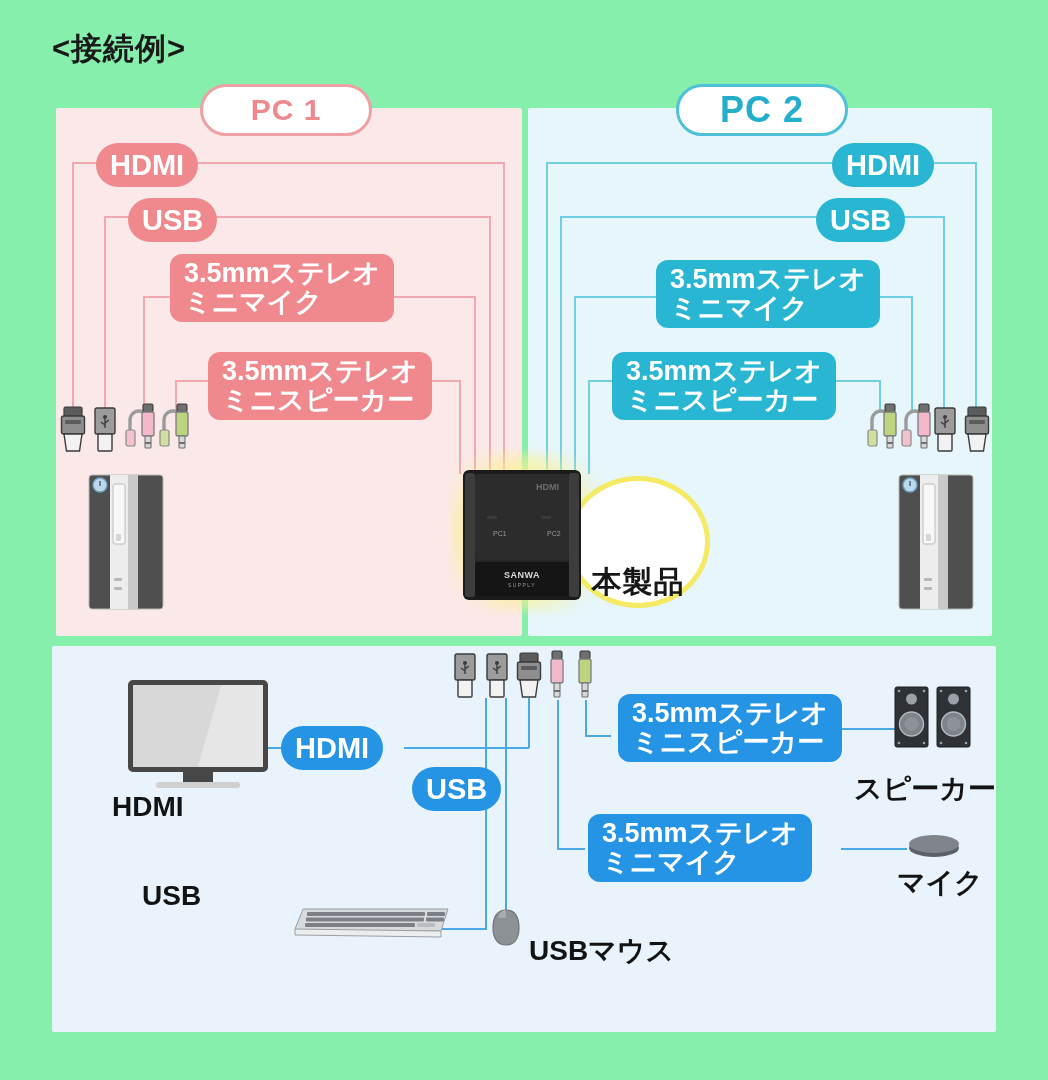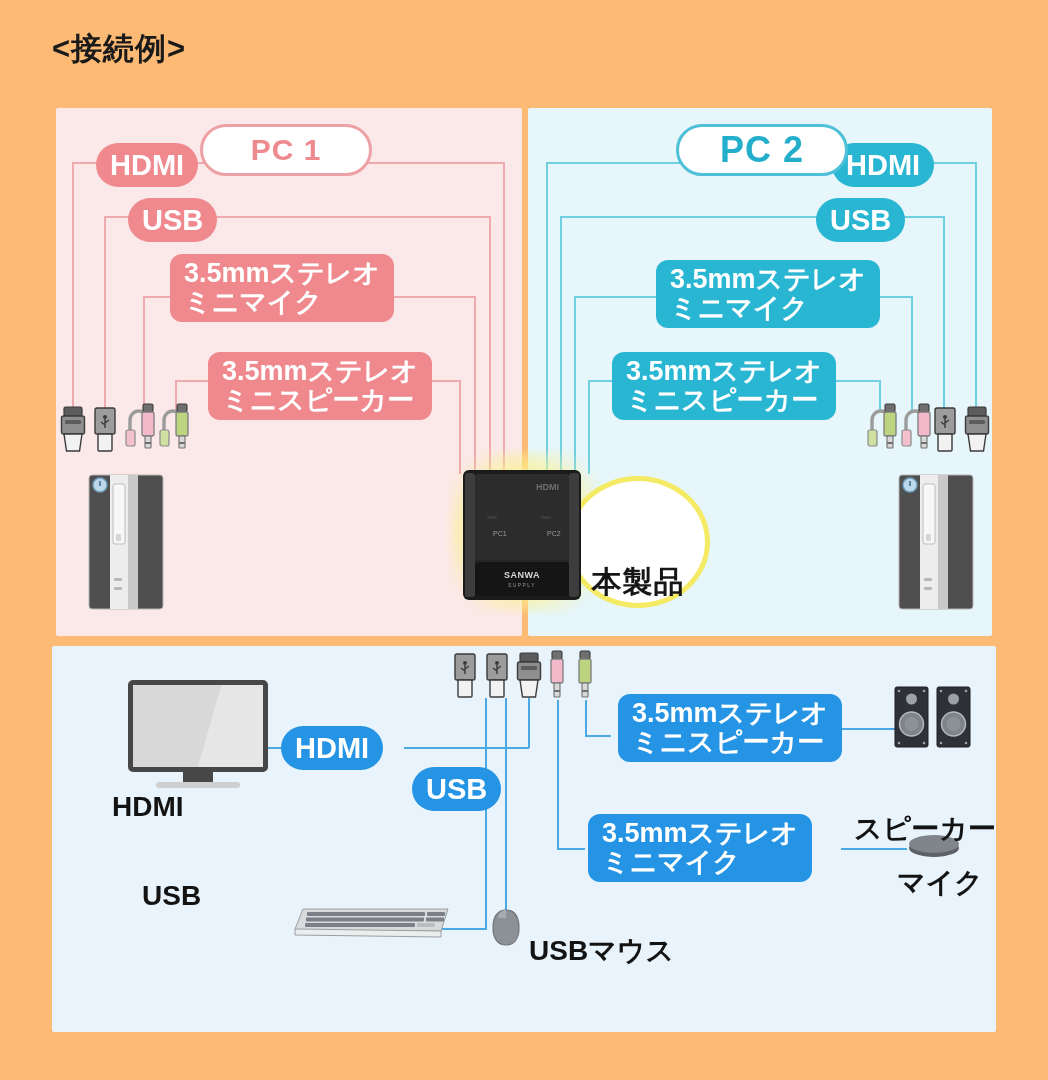--- a/index.html
+++ b/index.html
@@ -1,20 +1,20 @@
 <!DOCTYPE html>
 <html lang="ja"><head>
 <meta charset="utf-8">
 <style>
   html,body{margin:0;padding:0;background:#ffffff;}
   body{
     font-family:"Liberation Sans","DejaVu Sans",sans-serif;
     width:1048px;height:1080px;overflow:hidden;
   }
-  #root{position:relative;width:1048px;height:1080px;background:#fdba74;}
+  #root{position:relative;width:1048px;height:1080px;background:#86efac;}
 
   .abs{position:absolute;}
 
   
   #title{
     left:52px;top:28px;
     font-size:31px;font-weight:bold;color:#1a1a1a;
     letter-spacing:1px;
     white-space:nowrap;
   }
@@ -27,21 +27,20 @@
 
   
   .head-pill{
     box-sizing:border-box;
     background:#ffffff;
     border-radius:40px;
     display:flex;align-items:center;justify-content:center;
     font-weight:bold;
     white-space:nowrap;
     z-index:30;
-    margin-top:40px;
   }
   #pill-pc1{
     left:200px;top:84px;width:172px;height:52px;
     border:3px solid #eda1a4;color:#ee8a8e;font-size:30px;letter-spacing:1px;
   }
   #pill-pc2{
     left:676px;top:84px;width:172px;height:52px;
     border:3px solid #4ec0d8;color:#23aecb;font-size:36px;letter-spacing:1px;
   }
   #pill-periph{
@@ -350,21 +349,21 @@
       <rect x="1" y="1" width="33" height="60" rx="2" fill="#2e3237" stroke="#1c1f22" stroke-width="1"></rect>
       <circle cx="17.5" cy="13" r="5.5" fill="#9ba1a6"></circle>
       <circle cx="17.5" cy="38" r="12" fill="#7e848a" stroke="#b5babe" stroke-width="1.4"></circle>
       <circle cx="17.5" cy="38" r="7" fill="#8c9297"></circle>
       <circle cx="5" cy="5" r="1.3" fill="#9ba1a6"></circle>
         <circle cx="30" cy="5" r="1.3" fill="#9ba1a6"></circle>
       <circle cx="5" cy="57" r="1.3" fill="#9ba1a6"></circle>
         <circle cx="30" cy="57" r="1.3" fill="#9ba1a6"></circle>
     </g>
   </svg>
-  <div class="abs blk" style="left:854px;top:812px;font-size:28px;">スピーカー</div>
+  <div class="abs blk" style="left:854px;top:772px;font-size:28px;">スピーカー</div>
 
   <svg class="abs" style="left:906px;top:832px;z-index:14;" width="56" height="28" viewBox="0 0 56 28">
     <ellipse cx="28" cy="16" rx="25" ry="9" fill="#5d6166"></ellipse>
     <ellipse cx="28" cy="12" rx="25" ry="9" fill="#7f858b"></ellipse>
   </svg>
   <div class="abs blk" style="left:897px;top:866px;font-size:28px;">マイク</div>
 
   <svg class="plug" style="left:452px;top:652px;" width="26" height="46" viewBox="0 0 26 46">
     <rect x="3" y="2" width="20" height="26" rx="2" fill="#9c9c9c" stroke="#3b3b3b" stroke-width="1.4"></rect>
     <circle cx="13" cy="11" r="2" fill="#3b3b3b"></circle>

